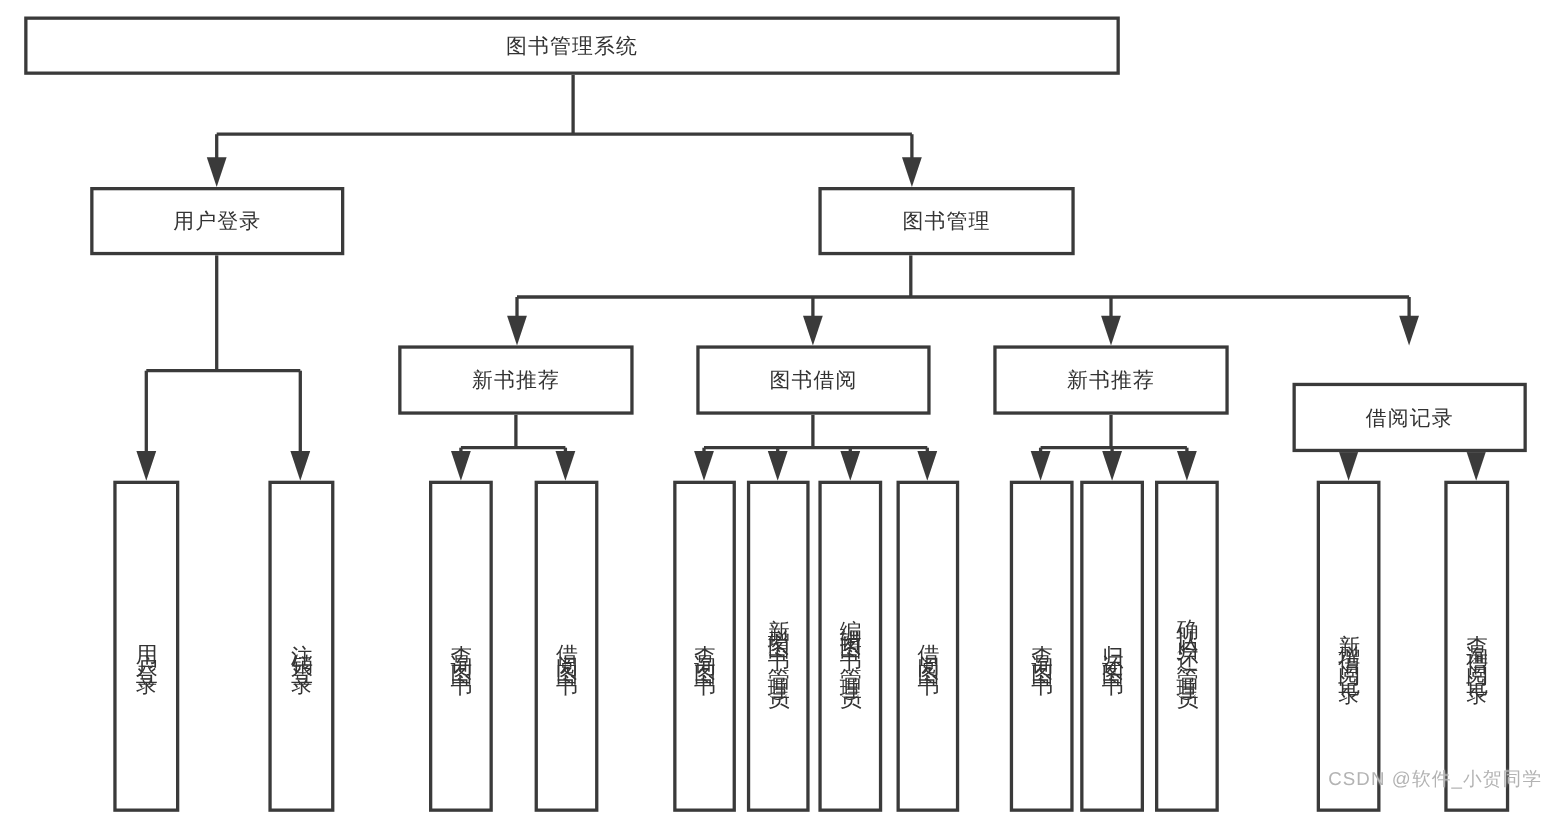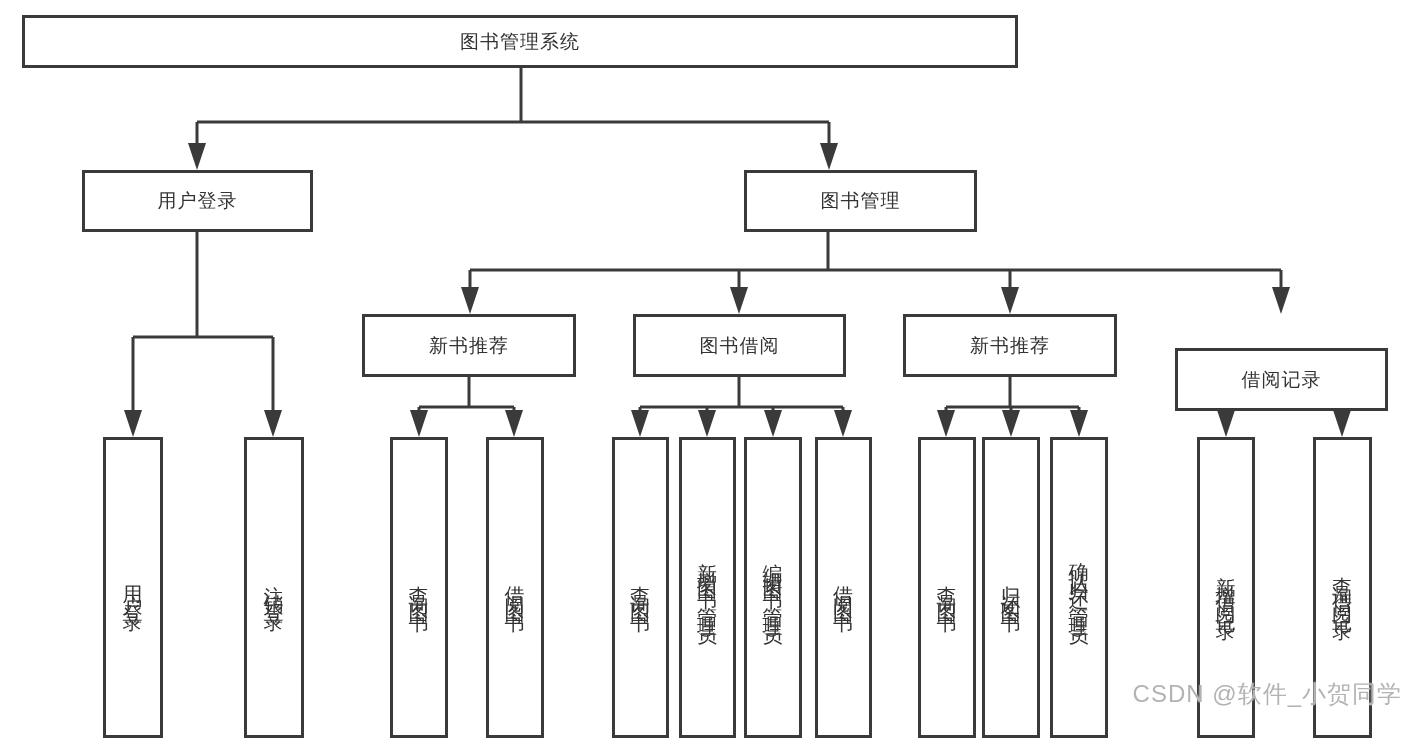--- a/index.html
+++ b/index.html
@@ -39,23 +39,23 @@
   .node.v .vtext {
     writing-mode: vertical-rl;
     text-orientation: mixed;
     letter-spacing: 9px;
     line-height: 1;
     white-space: nowrap;
   }
   .watermark {
     position: absolute;
     right: 3px;
-    top: 678px;
+    top: 697px;
     z-index: 3;
-    font-size: 24px;
+    font-size: 17px;
     color: #b3b3b3;
     text-shadow: 0 0 2px #ffffff;
     letter-spacing: 1px;
     white-space: nowrap;
   }
 </style>
 </head>
 <body>
 
 <div class="stage">

